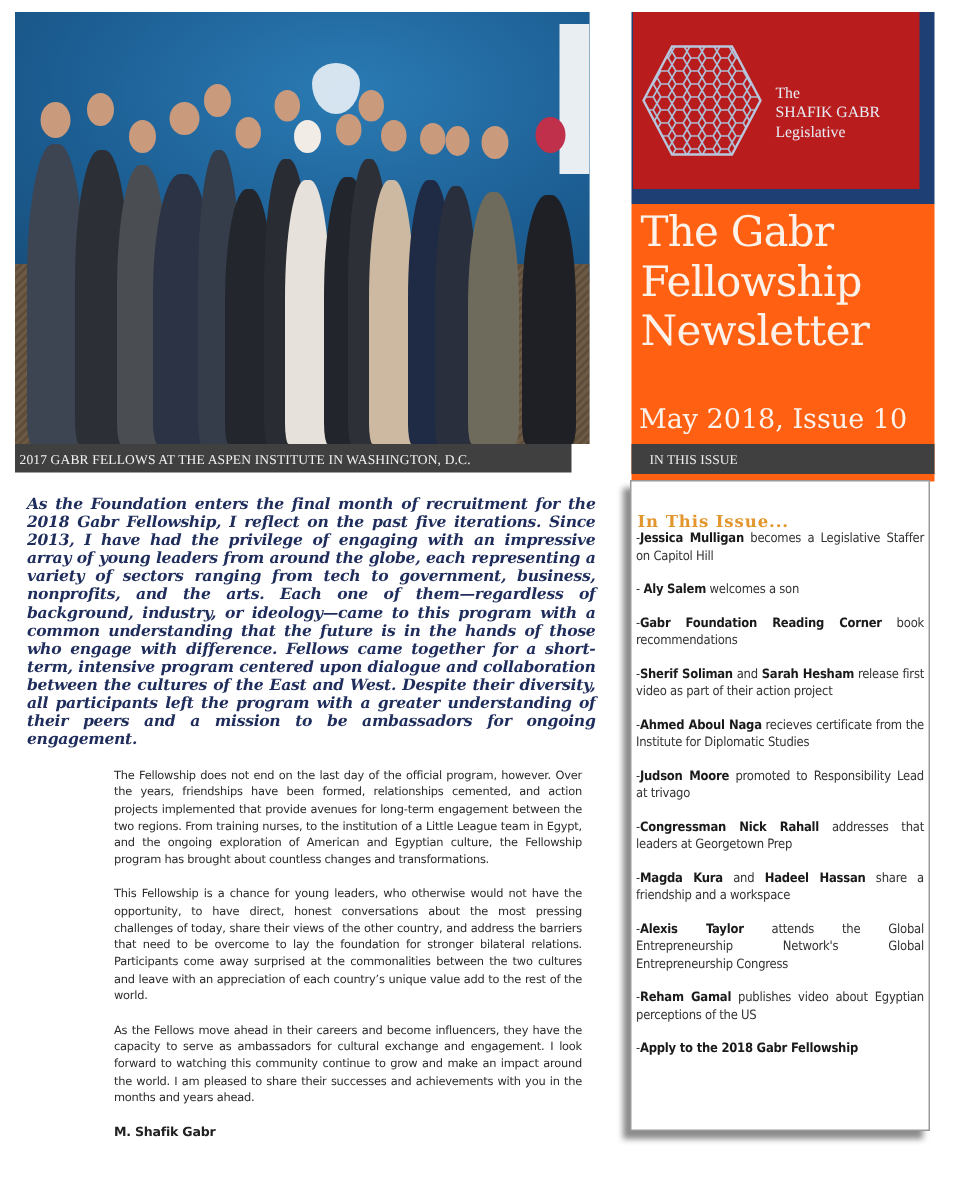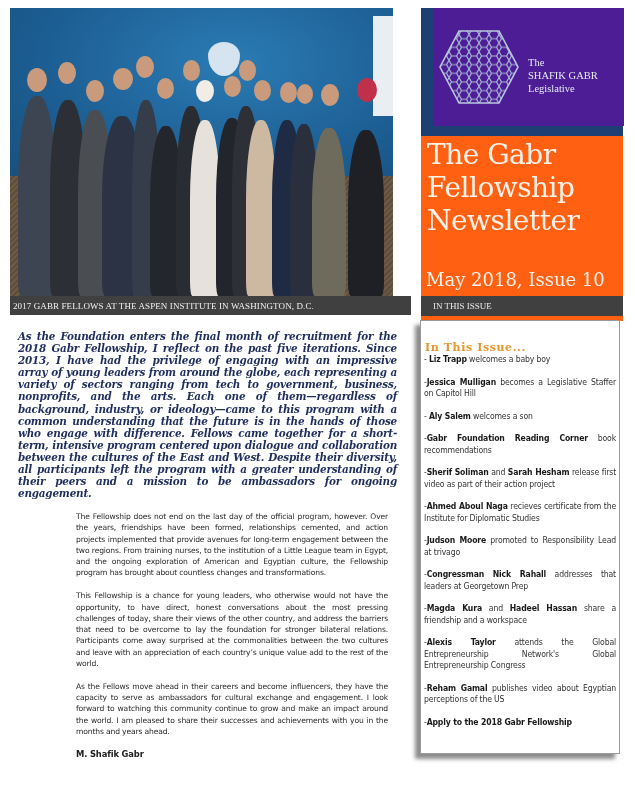--- a/index.html
+++ b/index.html
@@ -16,33 +16,33 @@
     background: radial-gradient(ellipse at 58% 30%, #2b7bb4 0%, #1c5e93 60%, #184f7c 100%); }
   .photo .window { position: absolute; right: 0; top: 8px; width: 20px; height: 100px; background: #e8eef2; }
   .photo .floor { position: absolute; left: 0; top: 168px; width: 100%; height: 120px;
     background: repeating-linear-gradient(135deg, #6d5a45 0 2px, #5e4d3b 2px 4px); }
   .photo .logo-drop { position: absolute; left: 198px; top: 34px; width: 32px; height: 34px;
     background: #e8f0f6; border-radius: 50% 50% 50% 50% / 40% 40% 60% 60%; opacity: .9; }
   .person { position: absolute; bottom: 0; border-radius: 45% 45% 8% 8%; }
   .head { position: absolute; border-radius: 50%; background: #c99a7c; }
 
   .caption-bar {
-    position: absolute; left: 10px; top: 296px; width: 401px; height: 19px;
+    position: absolute; left: 10px; top: 296px; width: 371px; height: 19px;
     background: #404040; color: #f2f2f2;
     font-family: "Liberation Serif", serif; font-size: 9px; letter-spacing: 0.1px;
     padding: 5px 0 0 3px; white-space: nowrap;
   }
 
   
   .brand-box {
     position: absolute; left: 421px; top: 8px; width: 202px; height: 128px;
     background: #1d3f73;
   }
   .brand-inner {
-    position: absolute; left: 12px; top: 0; width: 191px; height: 118px; background: #4c1d95;
+    position: absolute; left: 1px; top: 0; width: 191px; height: 118px; background: #b91c1c;
   }
   .hex { position: absolute; left: 6px; top: 22px; width: 80px; height: 74px; }
   .brand-text {
     position: absolute; left: 95px; top: 48px; color: #e6ecf5;
     font-family: "Liberation Serif", serif; font-size: 10.5px; line-height: 13px;
   }
   .orange-box {
     position: absolute; left: 421px; top: 136px; width: 202px; height: 185px;
     background: #ff6011;
   }
@@ -165,21 +165,20 @@
     <div>Fellowship</div>
     <div>Newsletter</div>
   </div>
   <div class="orange-issue">May 2018, Issue 10</div>
 </div>
 <div class="issue-bar">IN THIS ISSUE</div>
 
 <div class="toc-box">
   <div class="toc-heading">In This Issue...</div>
   <div id="toc-list">
-      <div class="toc-item"><span>- </span><b>Liz Trapp</b><span> welcomes a baby boy</span></div>
       <div class="toc-item"><span>-</span><b>Jessica Mulligan</b><span> becomes a Legislative Staffer on Capitol Hill</span></div>
       <div class="toc-item"><span>- </span><b>Aly Salem</b><span> welcomes a son</span></div>
       <div class="toc-item"><span>-</span><b>Gabr Foundation Reading Corner</b><span> book recommendations</span></div>
       <div class="toc-item"><span>-</span><b>Sherif Soliman</b><span> and </span><b>Sarah Hesham</b><span> release first video as part of their action project</span></div>
       <div class="toc-item"><span>-</span><b>Ahmed Aboul Naga</b><span> recieves certificate from the Institute for Diplomatic Studies</span></div>
       <div class="toc-item"><span>-</span><b>Judson Moore</b><span> promoted to Responsibility Lead at trivago</span></div>
       <div class="toc-item"><span>-</span><b>Congressman Nick Rahall</b><span> addresses that leaders at Georgetown Prep</span></div>
       <div class="toc-item"><span>-</span><b>Magda Kura</b><span> and </span><b>Hadeel Hassan</b><span> share a friendship and a workspace</span></div>
       <div class="toc-item"><span>-</span><b>Alexis Taylor</b><span> attends the Global Entrepreneurship Network's Global Entrepreneurship Congress</span></div>
       <div class="toc-item"><span>-</span><b>Reham Gamal</b><span> publishes video about Egyptian perceptions of the US</span></div>

